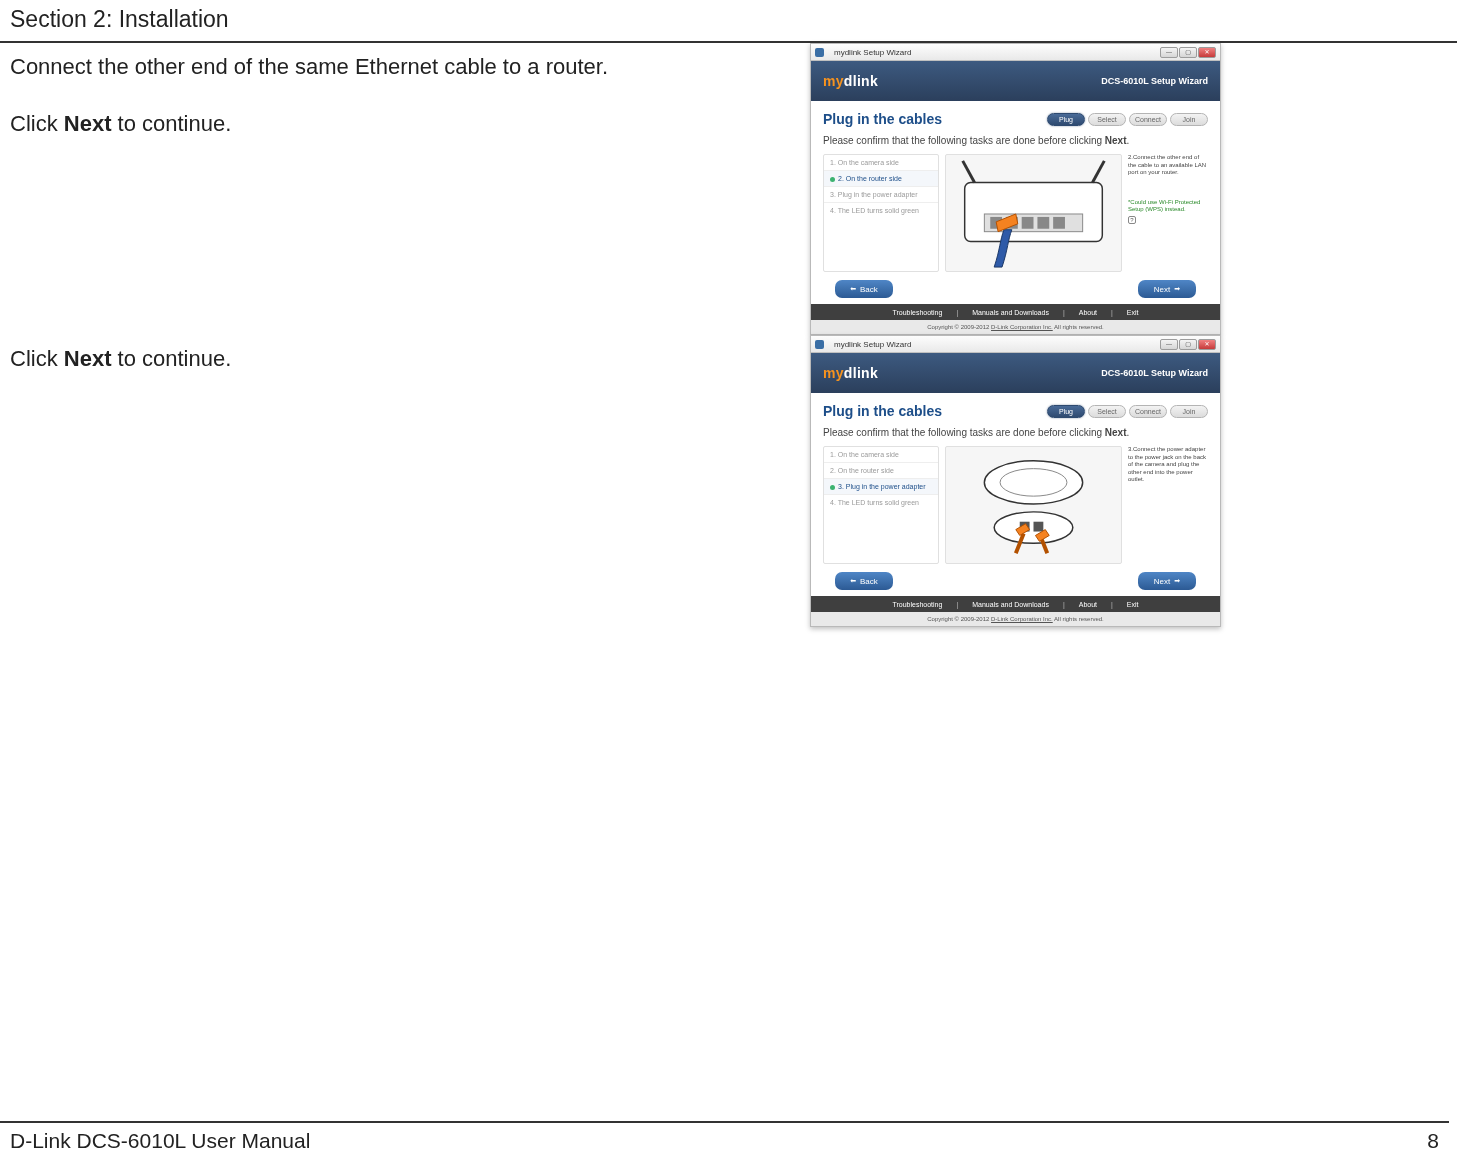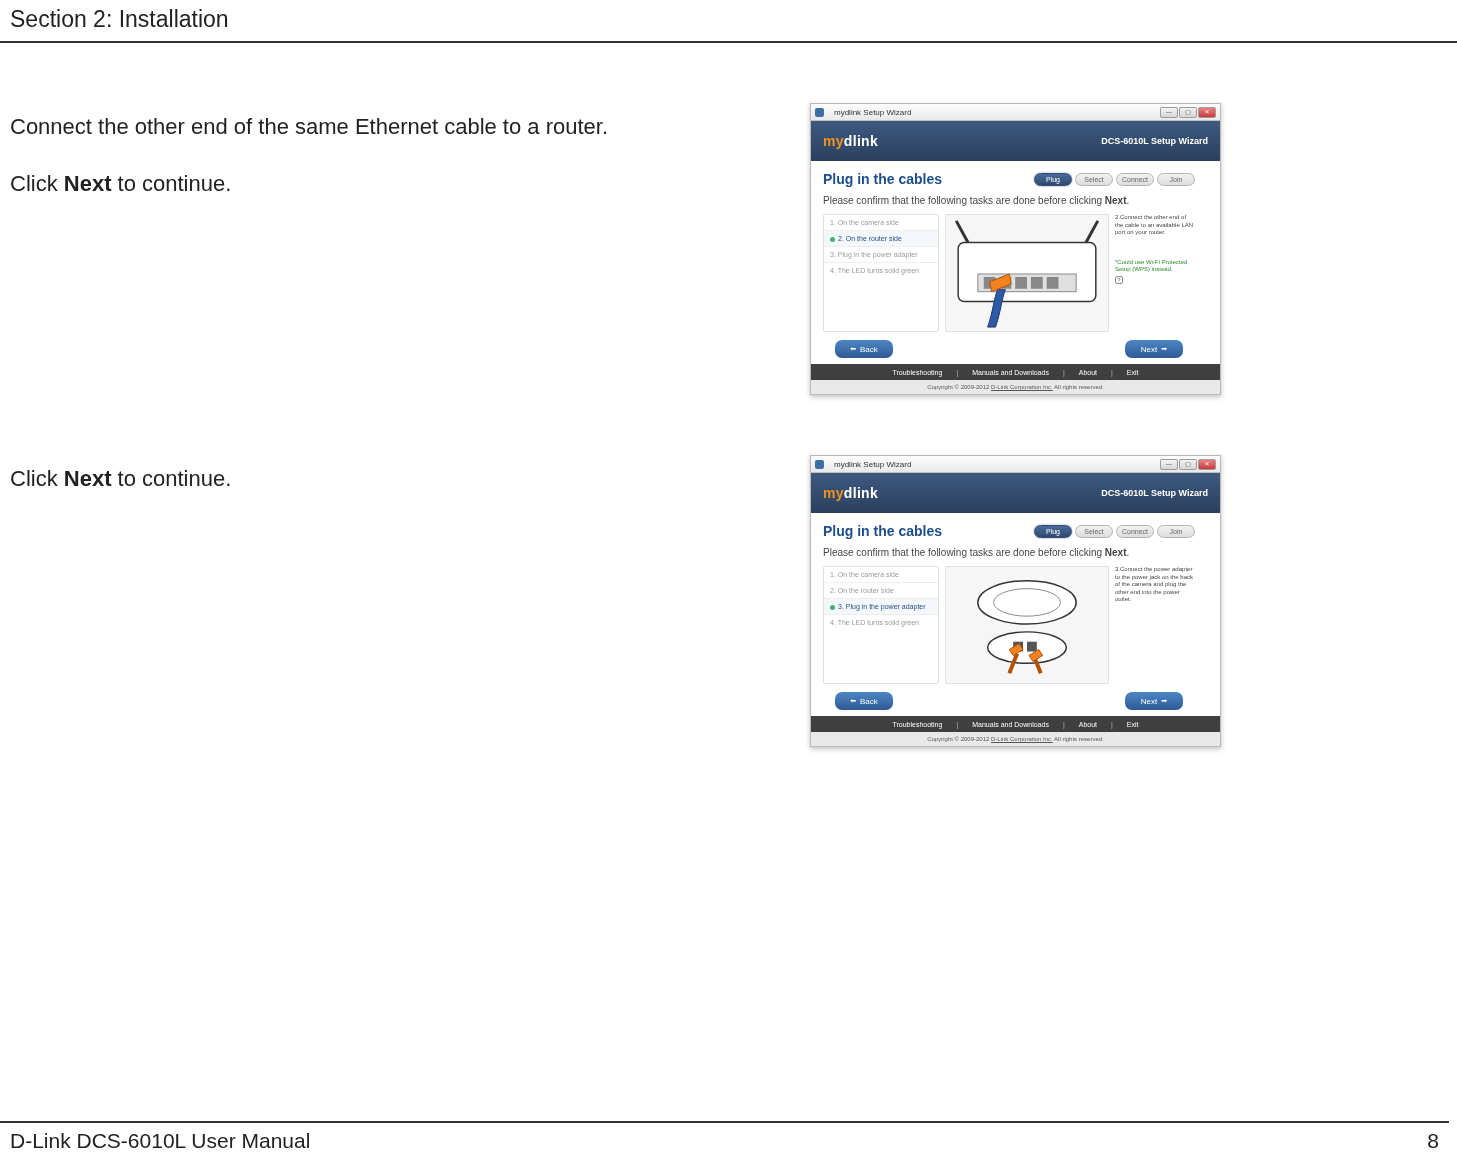--- a/index.html
+++ b/index.html
@@ -14,21 +14,20 @@
   .page-header {
     padding: 6px 10px 8px 10px;
     border-bottom: 2px solid #333;
     font-size: 23px;
     font-weight: 400;
   }
   .content-row {
     display: flex;
     gap: 20px;
     padding: 0 10px;
-    margin-top: 60px;
     align-items: flex-start;
   }
   .text-col {
     flex: 0 0 780px;
     font-size: 22px;
     line-height: 1.3;
     padding-top: 10px;
   }
   .text-col p { margin-bottom: 28px; }
   .text-col .justify { text-align: justify; }
@@ -59,21 +58,21 @@
   .wiz-topbar {
     background: linear-gradient(#3d5a80,#2b3f5c);
     height:40px;
     display:flex; align-items:center; justify-content:space-between;
     padding:0 12px;
   }
   .logo { color:#fff; font-size:14px; font-weight:600; letter-spacing:.3px;}
   .logo .my{color:#f7931e;}
   .setup-name{color:#fff;font-size:9px;font-weight:600;}
 
-  .wiz-body { background:#fff; padding:10px 25px 0 12px; }
+  .wiz-body { background:#fff; padding:10px 12px 0 12px; }
   .wiz-heading-row{display:flex;align-items:center;justify-content:space-between;}
   .wiz-heading{color:#1d4e89;font-size:14px;font-weight:700;}
   .steppills{display:flex;gap:3px;}
   .pill{width:38px;height:13px;border-radius:7px;background:linear-gradient(#f3f3f3,#dcdcdc);border:1px solid #b4b4b4;font-size:7px;color:#666;display:flex;align-items:center;justify-content:center;}
   .pill.active{background:linear-gradient(#4a6b98,#2e4a70);color:#fff;border-color:#2e4a70;box-shadow:0 0 2px rgba(46,74,112,.6);}
 
   .wiz-sub{font-size:10px;color:#444;margin:8px 0 8px 0;}
   .wiz-sub .bold{font-weight:700;}
 
   .wiz-main{display:flex;gap:6px;}

